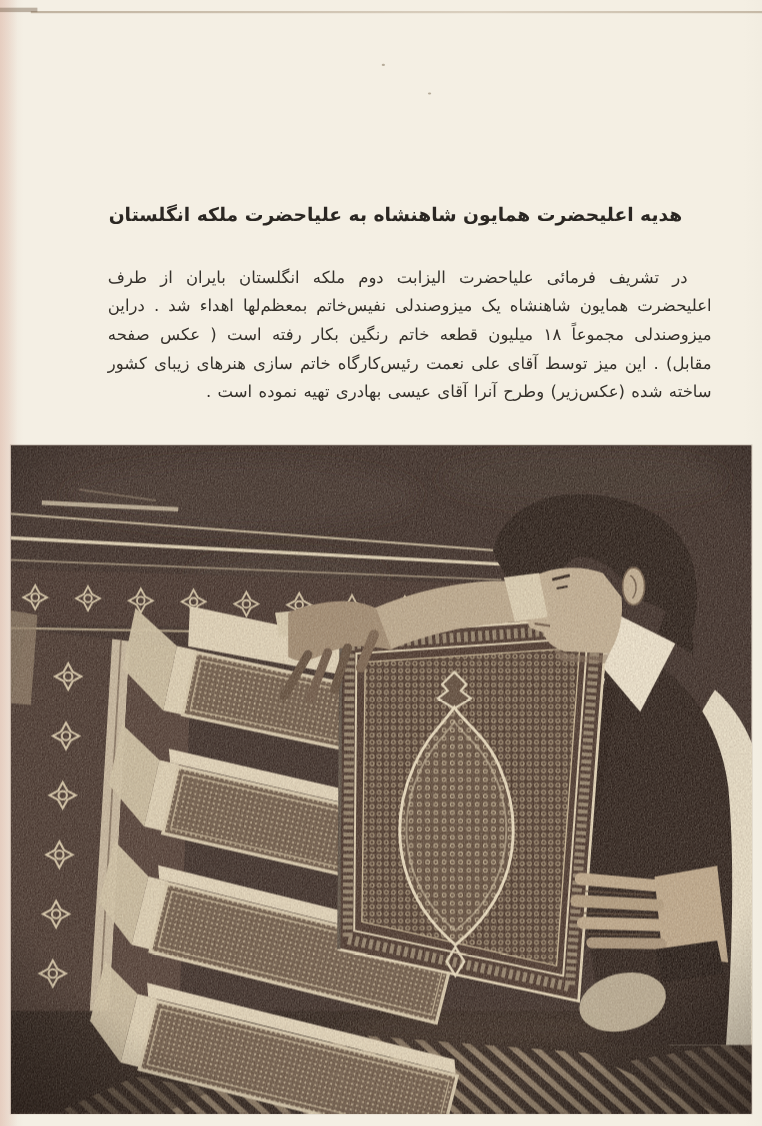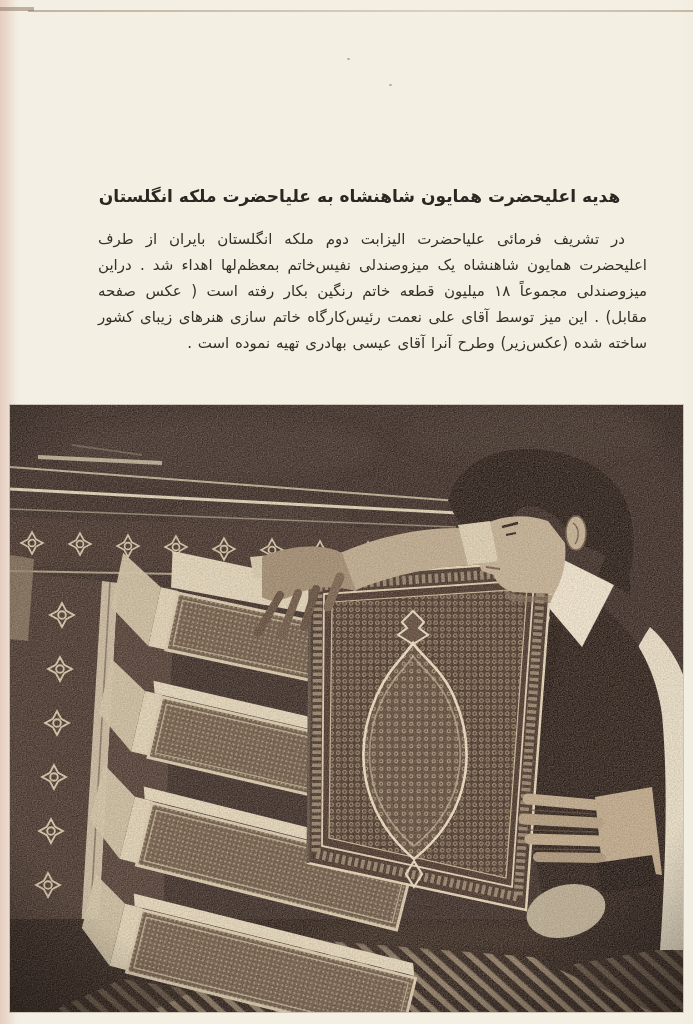--- a/index.html
+++ b/index.html
@@ -13,21 +13,21 @@
     background:linear-gradient(90deg,rgba(150,130,105,.55),rgba(170,150,125,.35) 60%,rgba(150,130,105,.5));}
   .scan-corner{position:absolute;top:7px;left:0;width:34px;height:4px;background:rgba(120,100,80,.45);}
   .scan-edge-left{position:absolute;top:0;left:0;width:16px;height:100%;
     background:linear-gradient(90deg,rgba(224,185,170,.5),rgba(224,185,170,0));}
   .speck{position:absolute;width:3px;height:2px;background:#9b8e7a;border-radius:50%;opacity:.7;}
   .title{
     position:absolute;top:186px;left:0;right:0;margin:0;text-align:center;
     direction:rtl;font-size:17px;font-weight:bold;color:#2b2723;letter-spacing:.2px;
   }
   .body-text{
-    position:absolute;top:226px;right:72px;width:549px;margin:0;
+    position:absolute;top:239px;right:72px;width:549px;margin:0;
     direction:rtl;text-align:justify;font-size:15px;line-height:26px;color:#35312b;
     text-indent:22px;word-spacing:1px;
   }
   .photo{
     position:absolute;top:405px;left:10px;width:673px;height:607px;margin:0;
     background:#382a25;box-shadow:0 0 0 1px rgba(90,70,55,.25);
   }
   .photo svg{display:block;width:100%;height:100%;}
 </style>
 </head>

